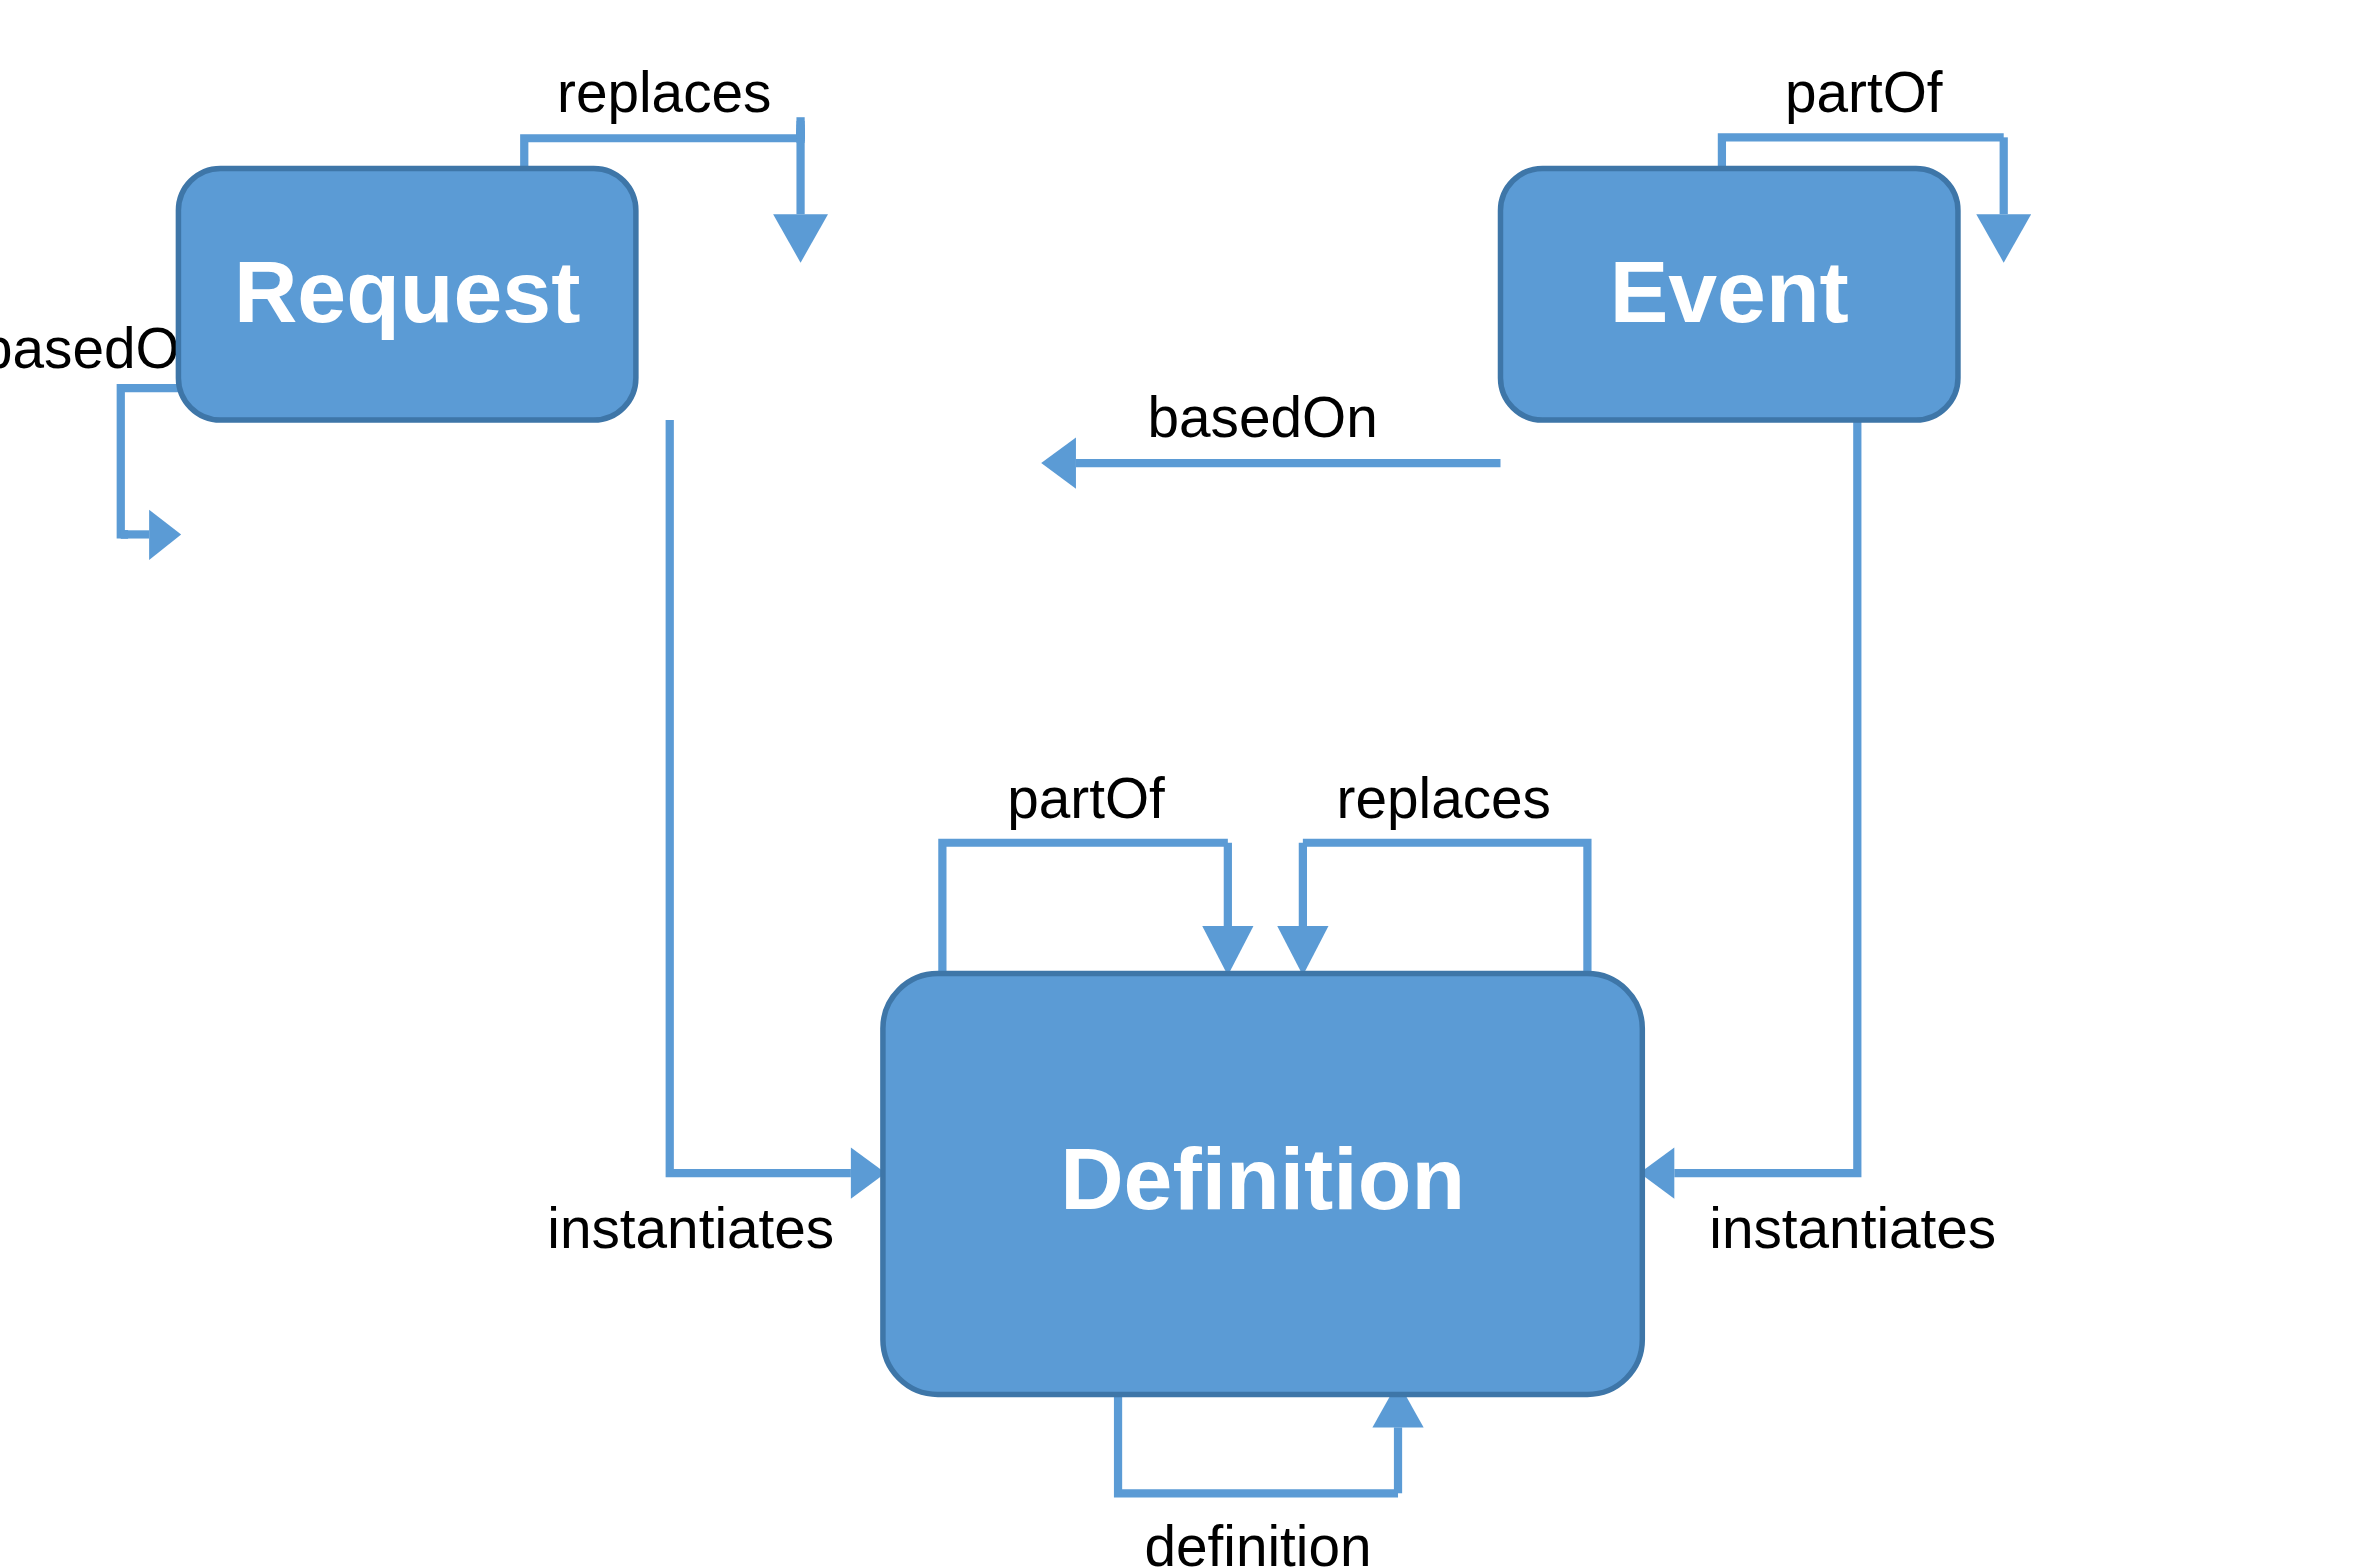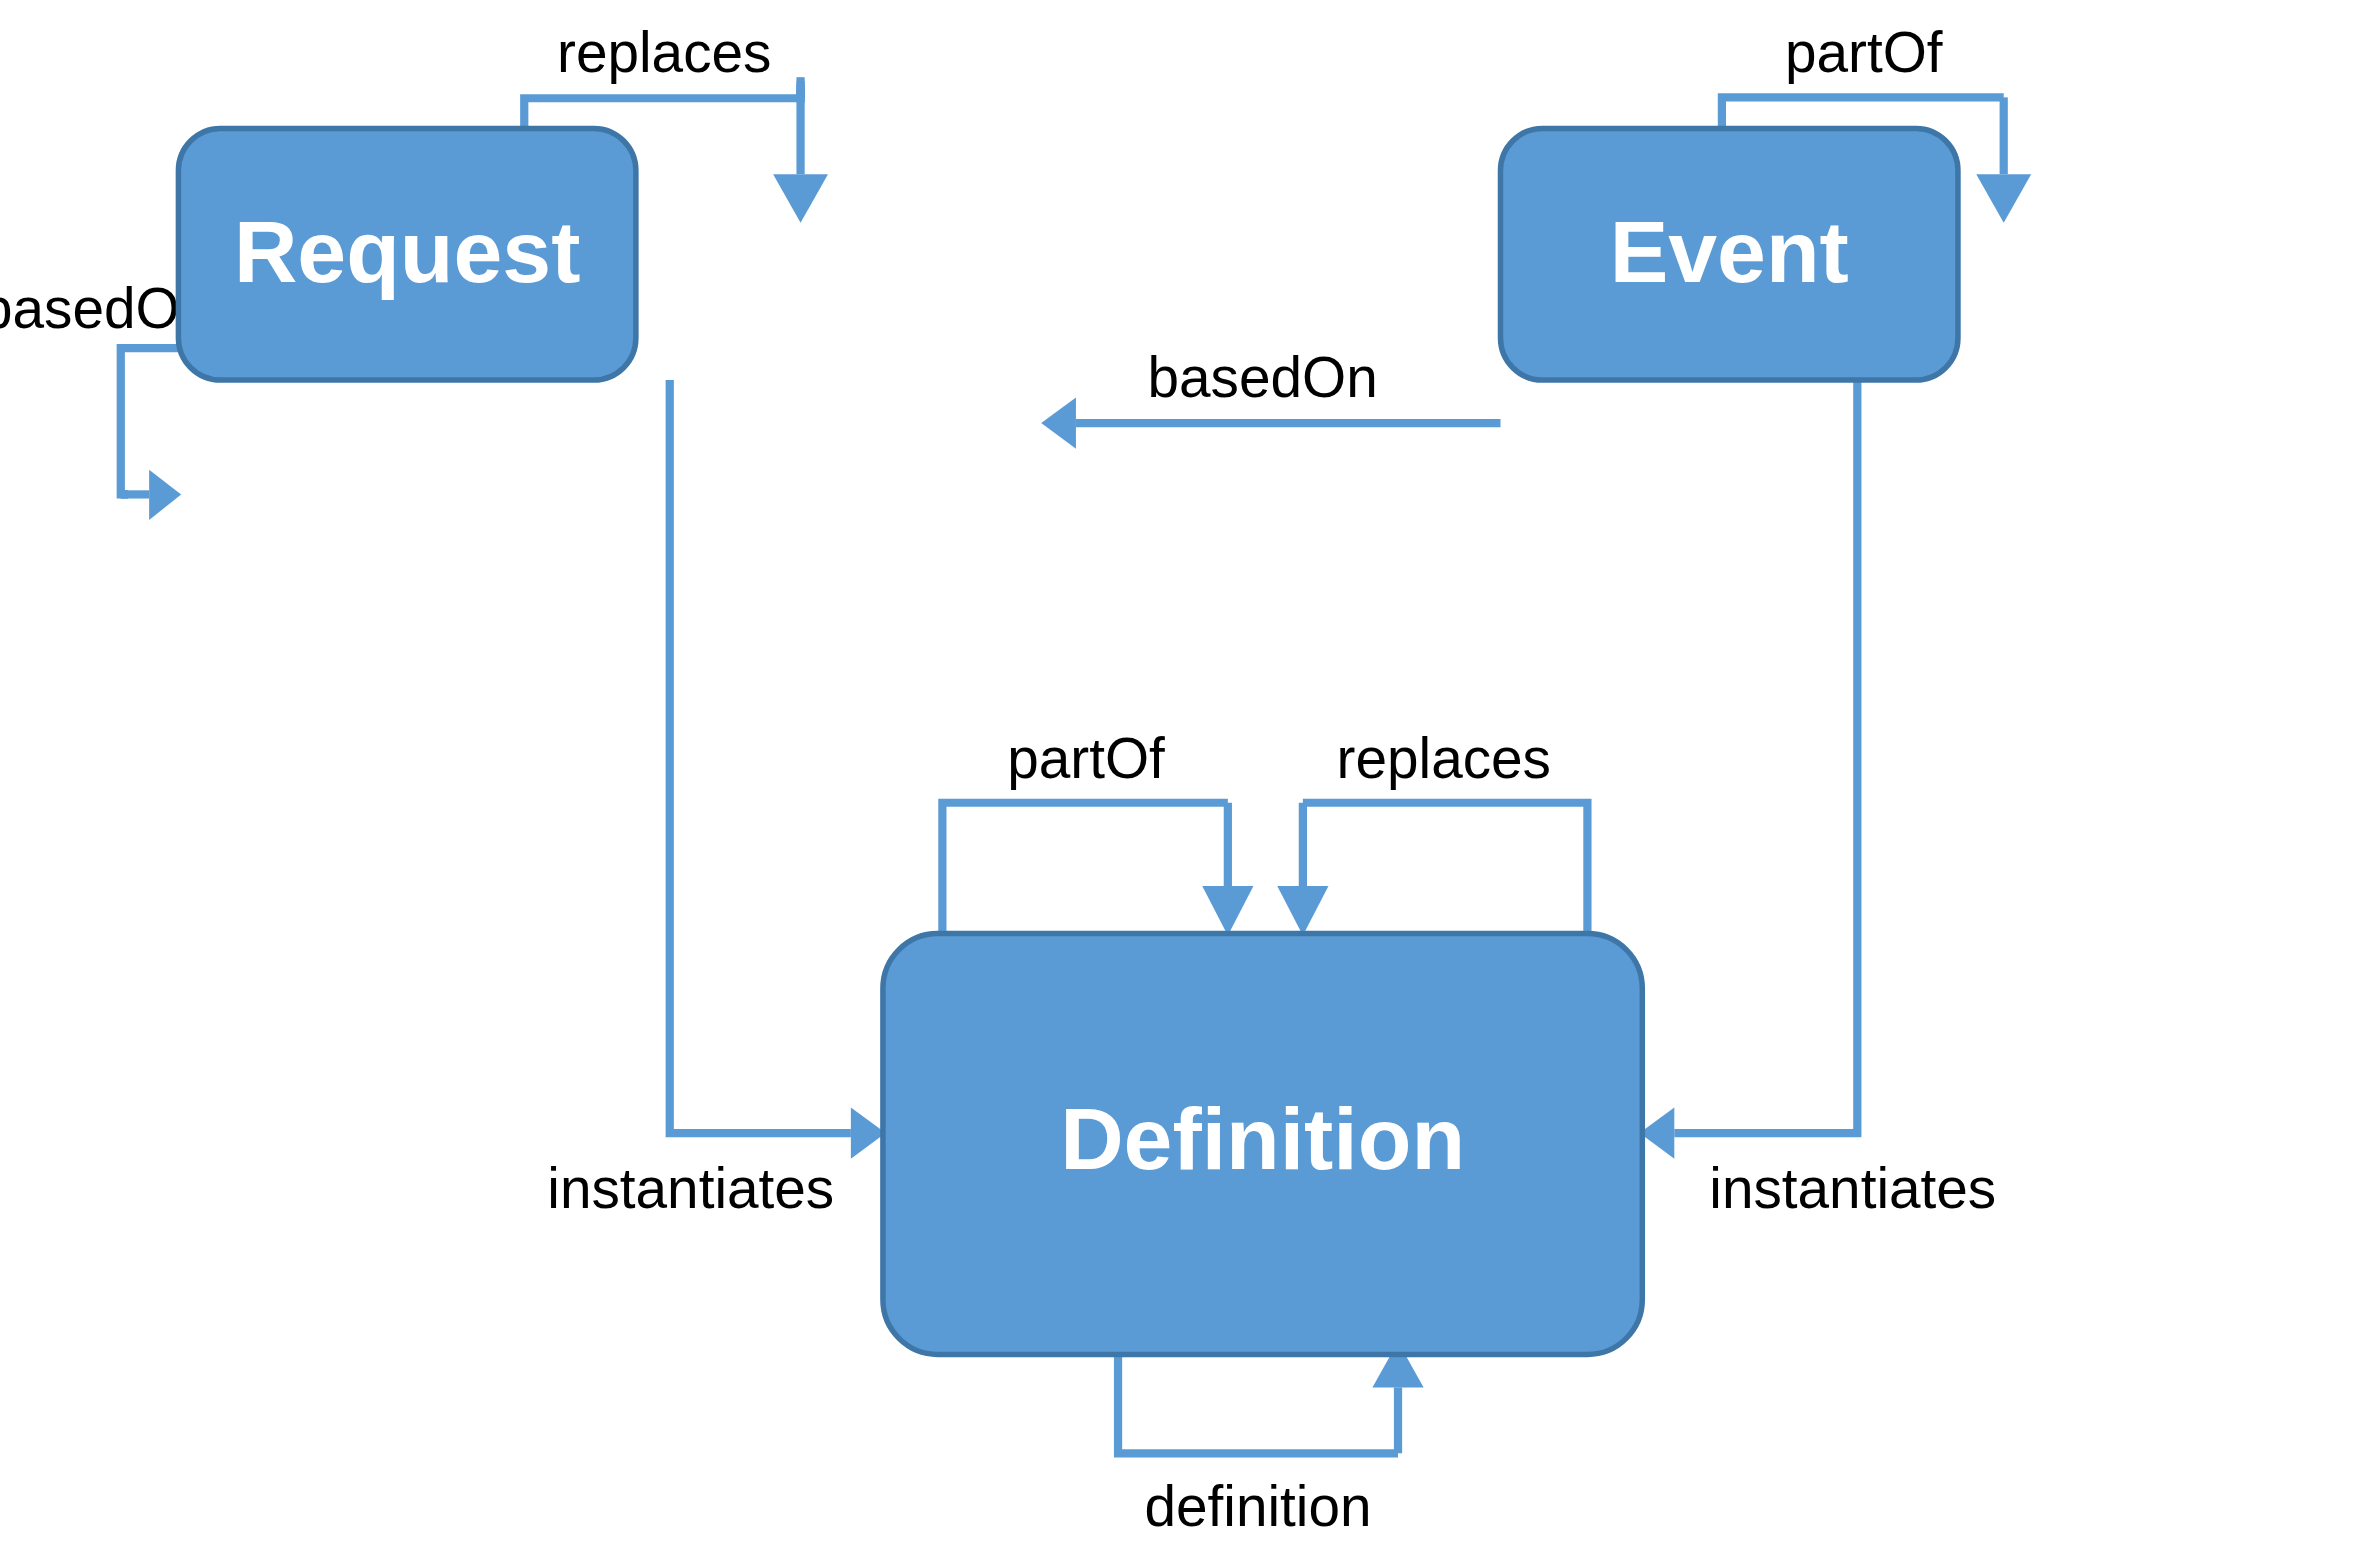--- a/index.html
+++ b/index.html
@@ -11,20 +11,21 @@
     width: 2377px;
     height: 1568px;
     overflow: hidden;
     font-family: "Liberation Sans", sans-serif;
   }
   #diagram-root {
     position: relative;
     width: 2377px;
     height: 1112px;
     background: #ffffff;
+    margin-top: 40px;
   }
   svg.diagram-canvas {
     display: block;
     width: 2377px;
     height: 1568px;
   }
   .node-label {
     font-family: "Liberation Sans", sans-serif;
     font-weight: bold;
     font-size: 96px;

